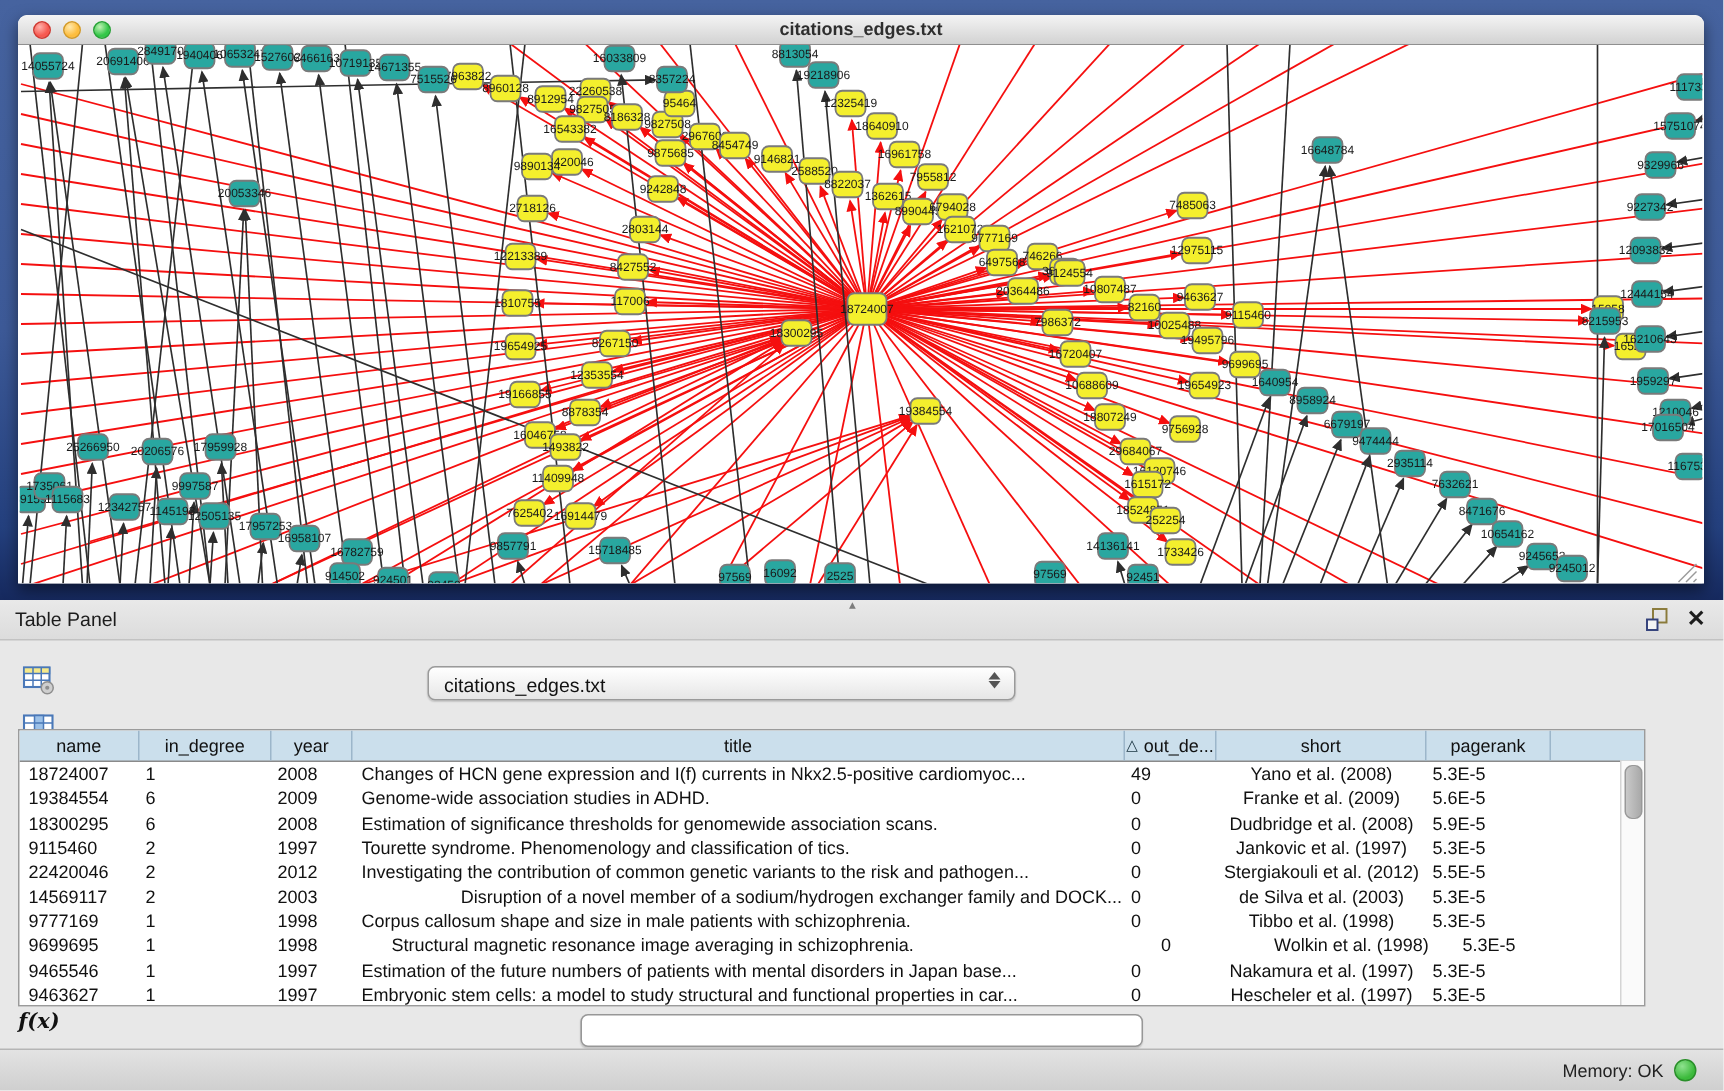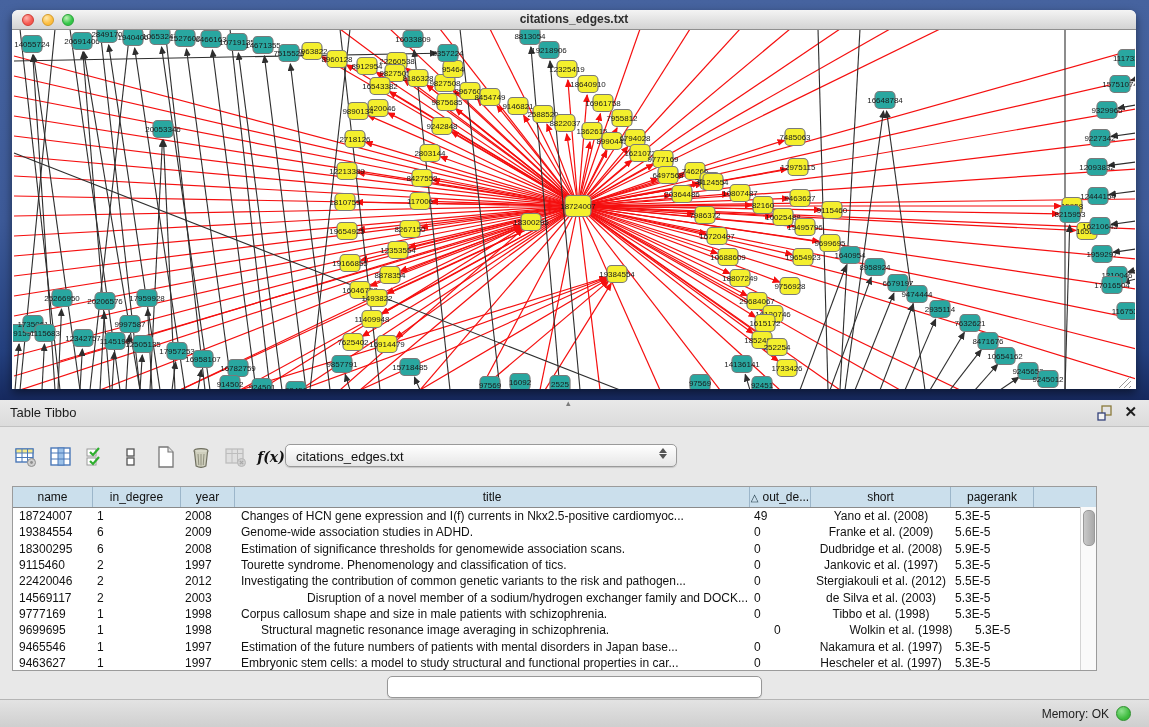--- a/index.html
+++ b/index.html
@@ -25,21 +25,21 @@
 
   
   .table-panel{position:absolute;left:0;top:400px;width:1149px;height:327px;background:#e8e8e8;}
   .panel-header{height:26px;background:linear-gradient(180deg,#e9e9e9,#dcdcdc);
     border-bottom:1px solid #c2c2c2;position:relative;}
   .panel-title{position:absolute;left:10px;top:5px;font-size:13px;color:#1c1c1c;}
   .splitter-grip{position:absolute;left:566px;top:-2px;font-size:9px;color:#7c7c7c;}
   .panel-float{position:absolute;right:36px;top:5px;width:16px;height:16px;cursor:default;}
   .panel-close{position:absolute;right:12px;top:3px;font-size:15px;font-weight:bold;color:#1d1d1d;cursor:default;}
 
-  .toolbar{position:absolute;left:14px;top:42px;height:30px;display:flex;align-items:center;gap:11px;}
+  .toolbar{position:absolute;left:14px;top:42px;height:30px;display:flex;align-items:center;gap:11px;flex-direction:column;}
   .tool-btn{width:24px;height:24px;display:flex;align-items:center;justify-content:center;}
   .fx{font-family:"DejaVu Serif",serif;font-style:italic;font-size:14px;color:#111;font-weight:bold;}
   .combo{position:absolute;left:285px;top:44px;width:392px;height:23px;box-sizing:border-box;
     border:1px solid #9a9a9a;border-radius:5px;background:linear-gradient(180deg,#ffffff,#e6e6e6);
     box-shadow:0 1px 1px rgba(0,0,0,.15);}
   .combo-text{position:absolute;left:10px;top:4px;font-size:13px;color:#111;}
   .combo-arrows{position:absolute;right:9px;top:3px;display:flex;flex-direction:column;gap:1px;align-items:center;}
   .arr-up{width:0;height:0;border-left:4px solid transparent;border-right:4px solid transparent;border-bottom:5px solid #555;}
   .arr-dn{width:0;height:0;border-left:4px solid transparent;border-right:4px solid transparent;border-top:5px solid #555;}
 
@@ -846,21 +846,21 @@
           <line x1="1119" y1="387" x2="1131" y2="375" stroke="#9a9a9a" stroke-width="1"></line>
           <line x1="1124" y1="387" x2="1131" y2="380" stroke="#9a9a9a" stroke-width="1"></line>
           <line x1="1129" y1="387" x2="1131" y2="385" stroke="#9a9a9a" stroke-width="1"></line>
         </svg>
     </div>
   </div>
 </div>
 
 <div class="table-panel">
   <div class="panel-header">
-    <span class="panel-title">Table Tibbo</span>
+    <span class="panel-title">Table Panel</span>
     <span class="splitter-grip">▴</span>
     <svg class="panel-float" viewBox="0 0 16 16">
       <rect x="5" y="1" width="9" height="9" fill="none" stroke="#8a7a3a" stroke-width="1.3"></rect>
       <rect x="1" y="8" width="7" height="7" fill="#f4f4f4" stroke="#33417a" stroke-width="1.3"></rect>
     </svg>
     <span class="panel-close">✕</span>
   </div>
 
   <div class="toolbar">
     <span class="tool-btn">

